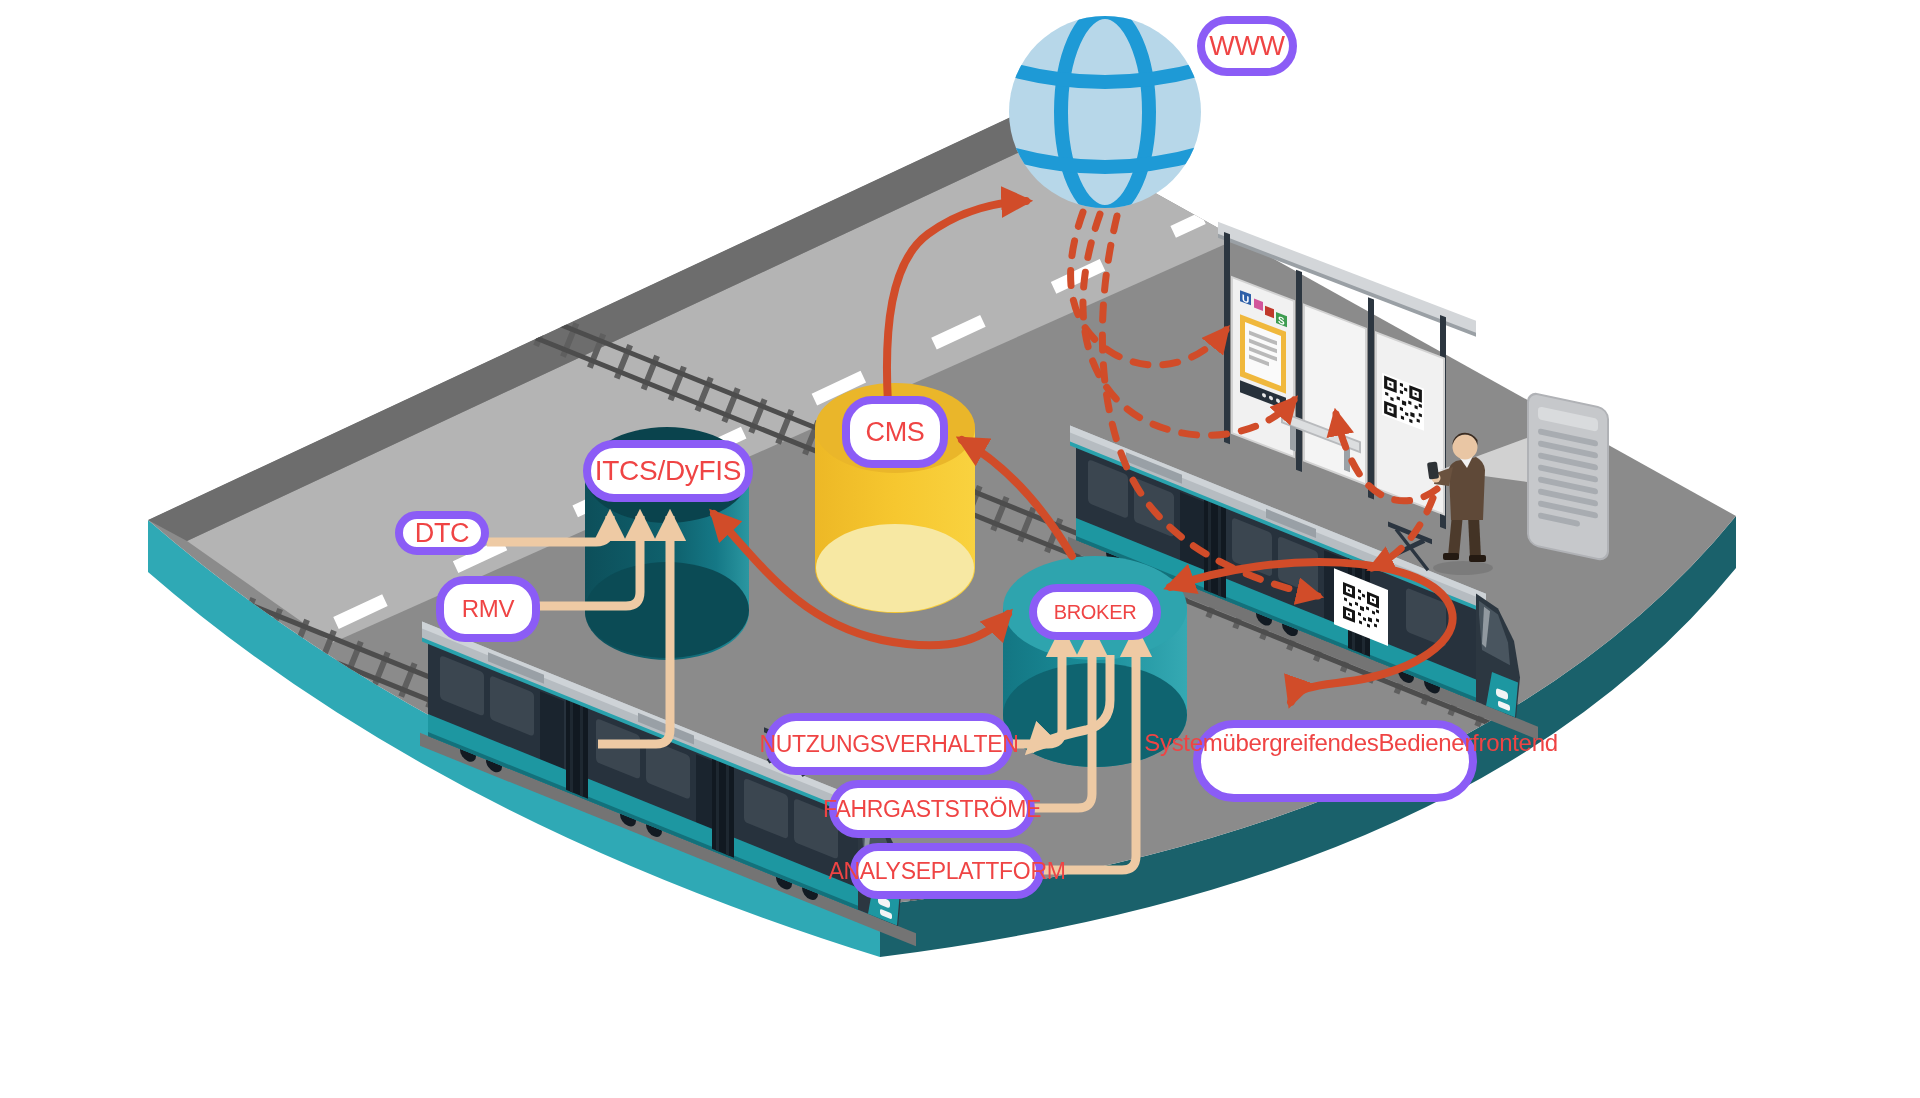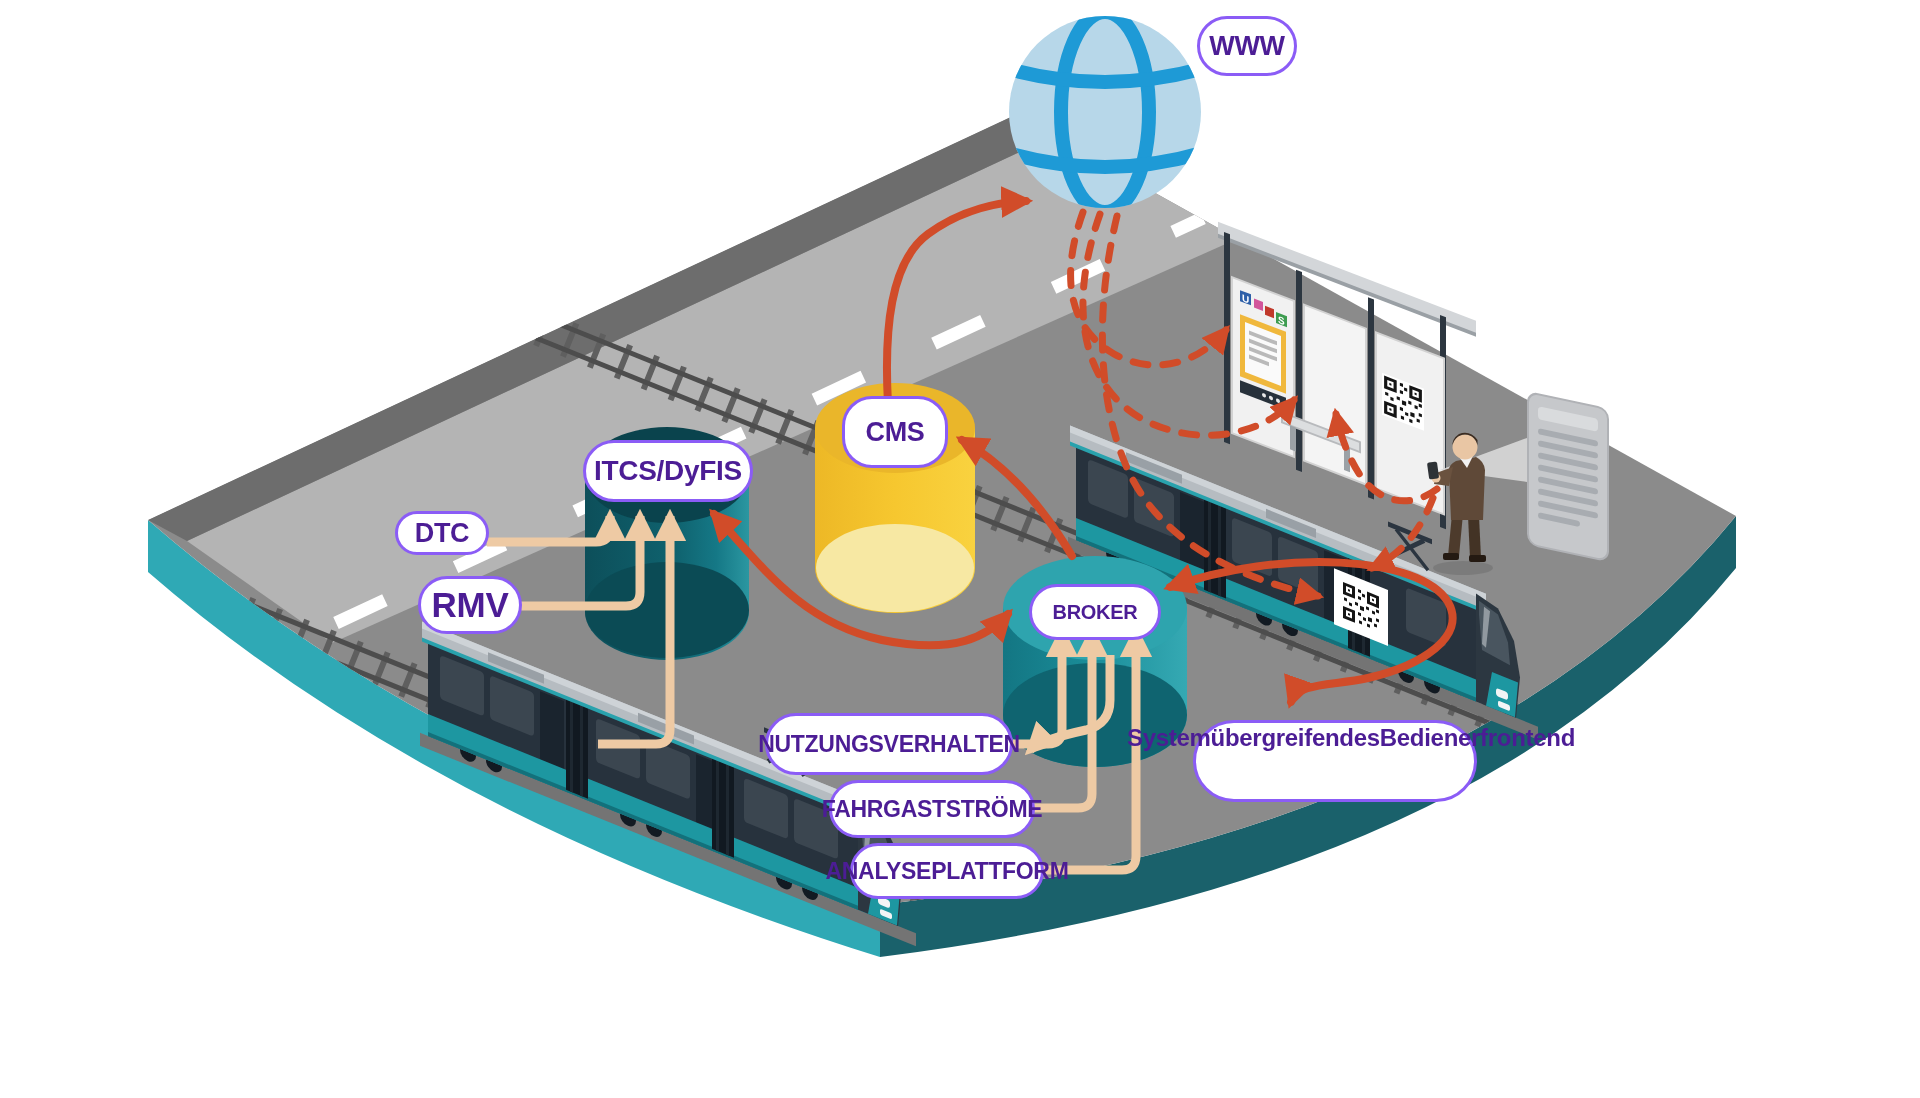--- a/index.html
+++ b/index.html
@@ -1,20 +1,20 @@
 <!DOCTYPE html>
 <html><head>
 <meta charset="utf-8">
 <style>
   html,body{margin:0;padding:0;background:#ffffff;}
   #stage{position:relative;width:1920px;height:1098px;background:#ffffff;overflow:hidden;
          font-family:"Liberation Sans",sans-serif;}
   #scene{position:absolute;left:0;top:0;}
-  .pill{position:absolute;box-sizing:border-box;background:#ffffff;border:3px solid #8b5cf6;
-        color:#4c1d95;font-weight:bold;display:flex;align-items:center;justify-content:center;
+  .pill{position:absolute;box-sizing:border-box;background:#ffffff;border:8px solid #8b5cf6;
+        color:#ef4444;font-weight:normal;display:flex;align-items:center;justify-content:center;
         letter-spacing:-0.3px;white-space:nowrap;}
   .pill.two-line{flex-direction:row;align-items:flex-start;justify-content:center;
         padding-left:32px;line-height:1.25;}
 </style>
 </head>
 <body>
 
 <div id="stage">
 
 <svg id="scene" width="1920" height="1098" viewBox="0 0 1920 1098">
@@ -352,21 +352,21 @@
 <div class="pill" style="left:1197px;top:16px;width:100px;height:60px;border-radius:30px;font-size:27px;">WWW</div>
 
 <div class="pill" style="left:842px;top:396px;width:106px;height:72px;border-radius:30px;font-size:27px;">CMS</div>
 
 <div class="pill" style="left:583px;top:440px;width:170px;height:62px;border-radius:31px;font-size:28px;text-align:right;">ITCS/DyFIS</div>
 
 <div class="pill" style="left:1029px;top:584px;width:132px;height:56px;border-radius:28px;font-size:20px;">BROKER</div>
 
 <div class="pill" style="left:395px;top:511px;width:94px;height:44px;border-radius:30px;font-size:27px;">DTC</div>
 
-<div class="pill" style="left:418px;top:576px;width:104px;height:58px;border-radius:29px;font-size:35px;">RMV</div>
+<div class="pill" style="left:436px;top:576px;width:104px;height:66px;border-radius:29px;font-size:24px;">RMV</div>
 
 <div class="pill" style="left:765px;top:713px;width:248px;height:62px;border-radius:31px;font-size:23px;">NUTZUNGSVERHALTEN</div>
 
 <div class="pill" style="left:829px;top:780px;width:206px;height:58px;border-radius:29px;font-size:23px;">FAHRGASTSTRÖME</div>
 
 <div class="pill" style="left:850px;top:843px;width:194px;height:56px;border-radius:28px;font-size:23px;">ANALYSEPLATTFORM</div>
 
 <div class="pill two-line" style="left:1193px;top:720px;width:284px;height:82px;border-radius:41px;font-size:24px;">
   <span>Systemübergreifendes</span>
   <span>Bedienerfrontend</span>

